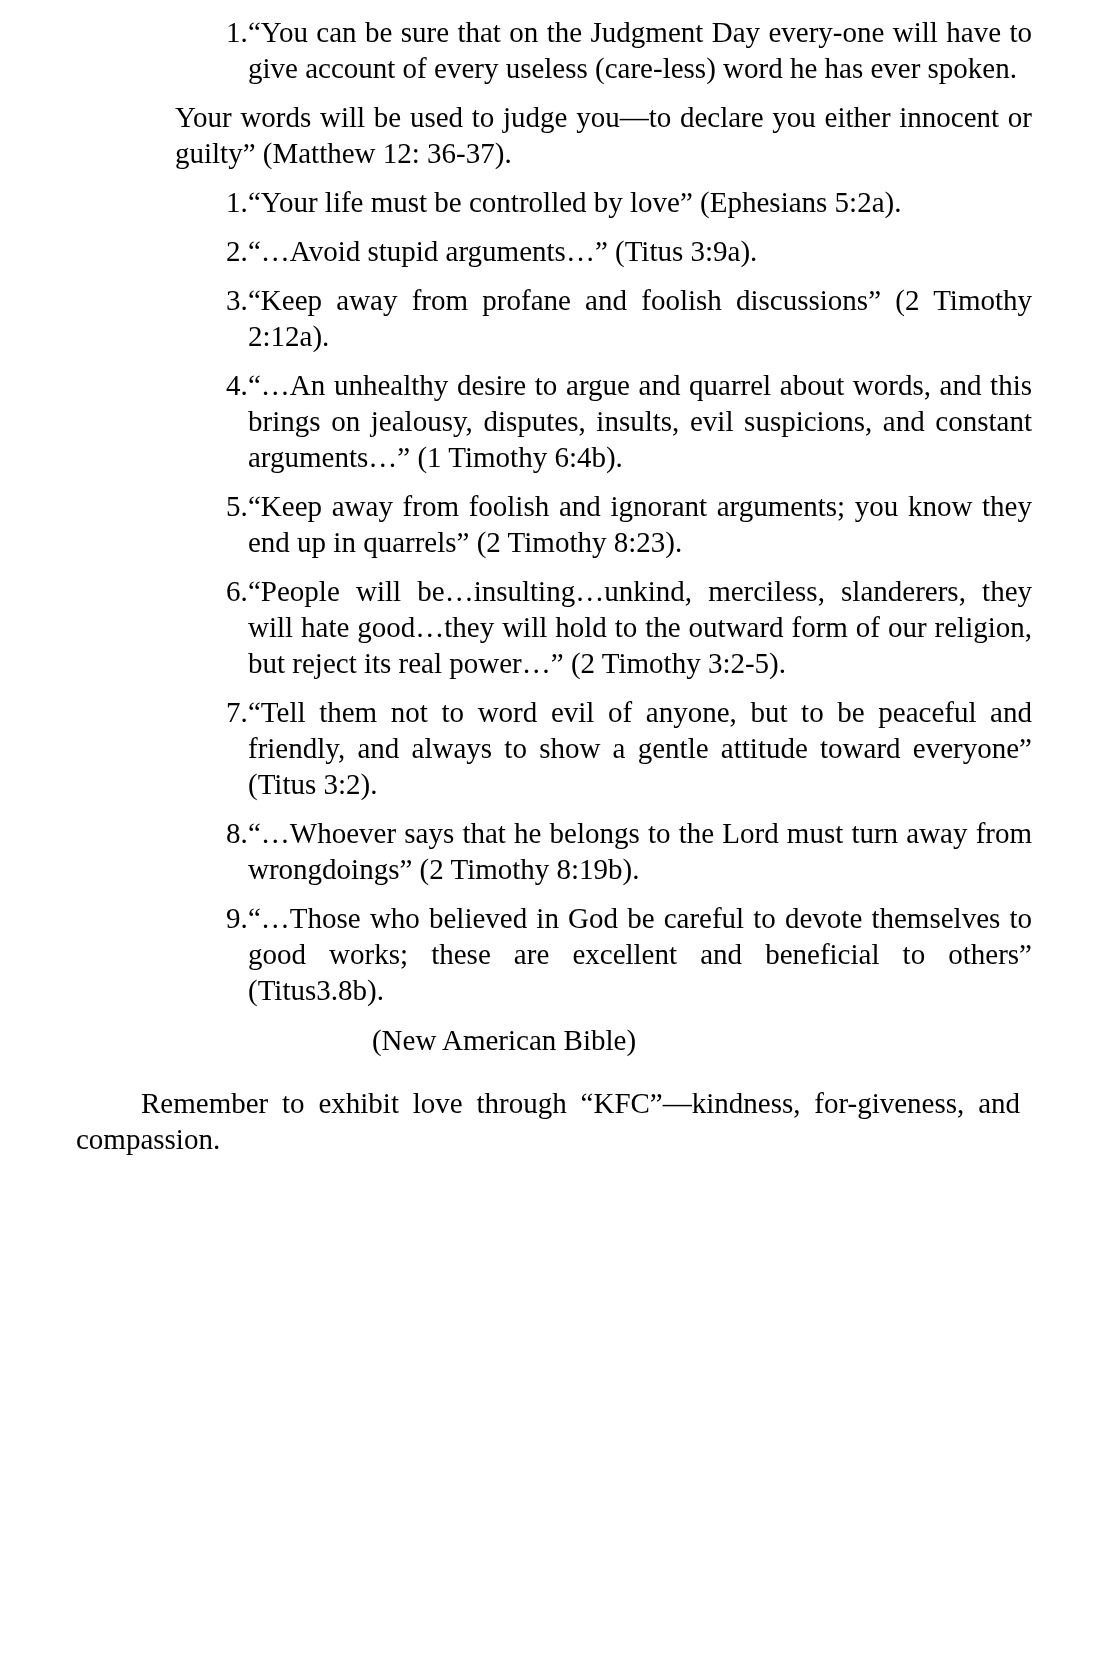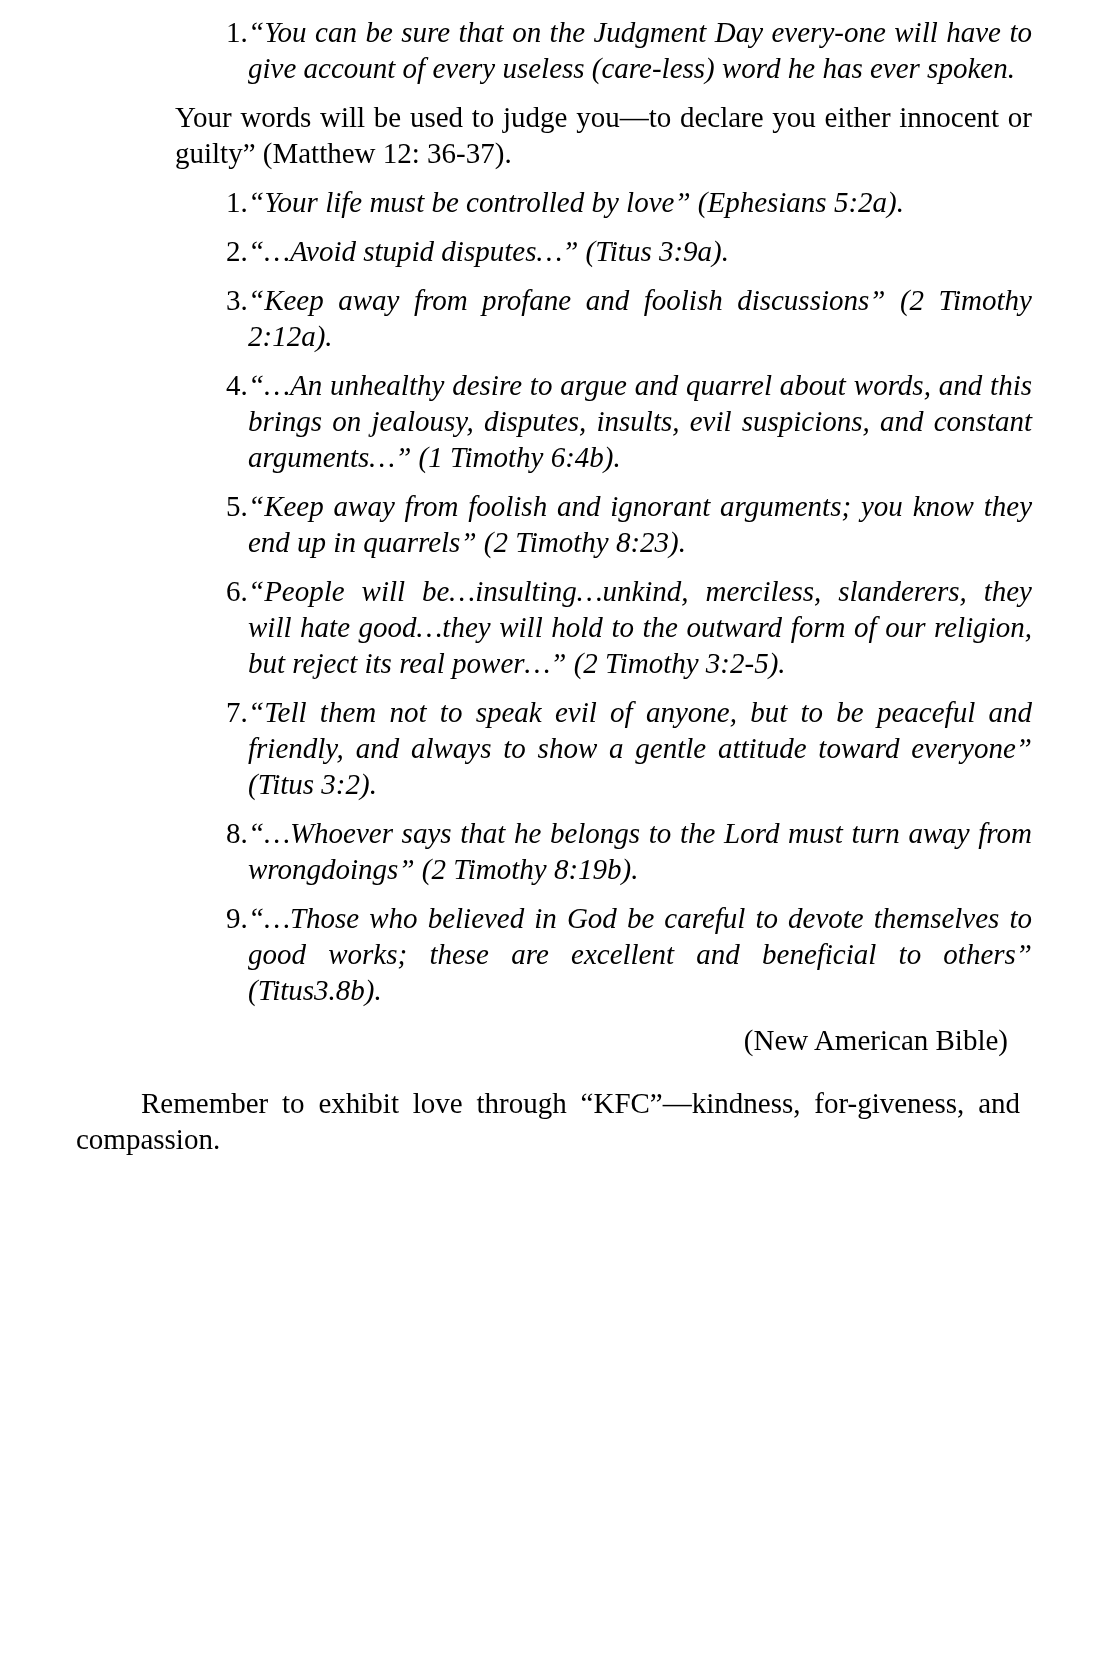--- a/index.html
+++ b/index.html
@@ -32,31 +32,30 @@
   .list-item.first {
     margin-top: 0;
   }
   .marker {
     flex: 0 0 22px;
     white-space: nowrap;
   }
   .item-text {
     flex: 1;
     text-align: justify;
-    font-style: italic;
   }
   .block-paragraph {
     margin: 13px 80px 0 175px;
     text-align: justify;
     font-family: Liberation Serif, serif;
   }
   .attribution {
     margin-top: 14px;
     margin-right: 104px;
-    text-align: right;
+    text-align: center;
   }
   .closing {
     margin: 27px 92px 0 76px;
     text-indent: 65px;
     text-align: justify;
   }
   p { padding: 0; }
 </style>
 </head>
 <body>
@@ -70,21 +69,21 @@
 
   <p class="block-paragraph">Your words will be used to judge you—to declare you either innocent or guilty” (Matthew 12: 36-37).</p>
 
   <div class="list-item">
     <span class="marker">1.</span>
     <div class="item-text">“Your life must be controlled by love” (Ephesians 5:2a).</div>
   </div>
 
   <div class="list-item">
     <span class="marker">2.</span>
-    <div class="item-text">“…Avoid stupid disputes…” (Titus 3:9a).</div>
+    <div class="item-text">“…Avoid stupid arguments…” (Titus 3:9a).</div>
   </div>
 
   <div class="list-item">
     <span class="marker">3.</span>
     <div class="item-text">“Keep away from profane and foolish discussions” (2 Timothy 2:12a).</div>
   </div>
 
   <div class="list-item">
     <span class="marker">4.</span>
     <div class="item-text">“…An unhealthy desire to argue and quarrel about words, and this brings on jealousy, disputes, insults, evil suspicions, and constant arguments…” (1 Timothy 6:4b).</div>
@@ -95,21 +94,21 @@
     <div class="item-text">“Keep away from foolish and ignorant arguments; you know they end up in quarrels” (2 Timothy 8:23).</div>
   </div>
 
   <div class="list-item">
     <span class="marker">6.</span>
     <div class="item-text">“People will be…insulting…unkind, merciless, slanderers, they will hate good…they will hold to the outward form of our religion, but reject its real power…” (2 Timothy 3:2-5).</div>
   </div>
 
   <div class="list-item">
     <span class="marker">7.</span>
-    <div class="item-text">“Tell them not to speak evil of anyone, but to be peaceful and friendly, and always to show a gentle attitude toward everyone” (Titus 3:2).</div>
+    <div class="item-text">“Tell them not to word evil of anyone, but to be peaceful and friendly, and always to show a gentle attitude toward everyone” (Titus 3:2).</div>
   </div>
 
   <div class="list-item">
     <span class="marker">8.</span>
     <div class="item-text">“…Whoever says that he belongs to the Lord must turn away from wrongdoings” (2 Timothy 8:19b).</div>
   </div>
 
   <div class="list-item">
     <span class="marker">9.</span>
     <div class="item-text">“…Those who believed in God be careful to devote themselves to good works; these are excellent and beneficial to others” (Titus3.8b).</div>

